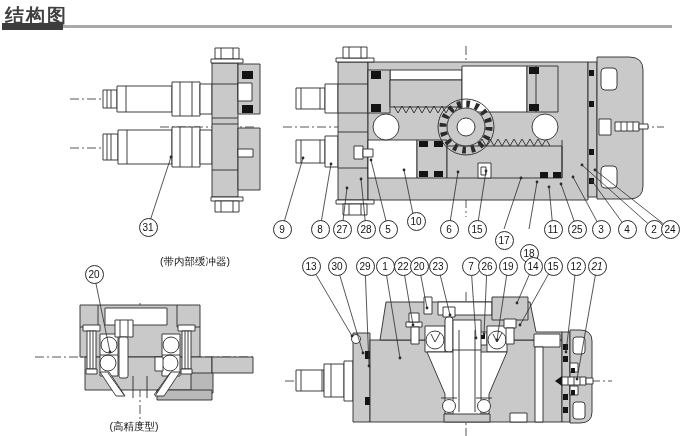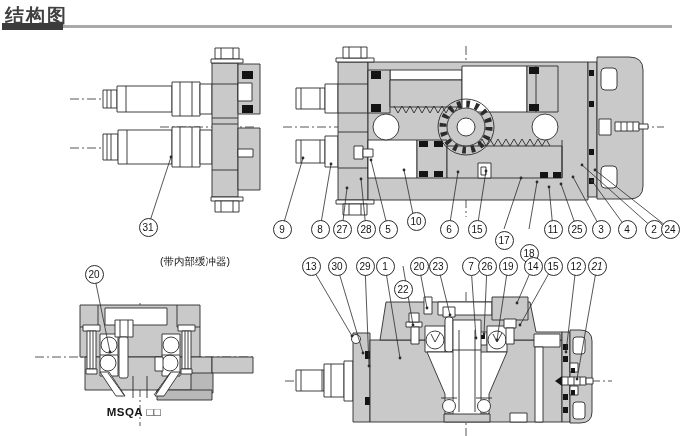--- a/index.html
+++ b/index.html
@@ -363,27 +363,27 @@
       <div class="callout" style="left: 567.5px; top: 219.5px;">25</div>
       <div class="callout" style="left: 591.5px; top: 219.5px;">3</div>
       <div class="callout" style="left: 617.5px; top: 219.5px;">4</div>
       <div class="callout" style="left: 644.5px; top: 219.5px;">2</div>
       <div class="callout" style="left: 660.5px; top: 219.5px;">24</div>
       <div class="callout" style="left: 84.5px; top: 264.5px;">20</div>
       <div class="callout" style="left: 301.5px; top: 256.5px;">13</div>
       <div class="callout" style="left: 327.5px; top: 256.5px;">30</div>
       <div class="callout" style="left: 355.5px; top: 256.5px;">29</div>
       <div class="callout" style="left: 375.5px; top: 256.5px;">1</div>
-      <div class="callout" style="left: 393.5px; top: 256.5px; margin-top: 23px;">22</div>
+      <div class="callout" style="left: 393.5px; top: 256.5px;">22</div>
       <div class="callout" style="left: 409.5px; top: 256.5px;">20</div>
       <div class="callout" style="left: 428.5px; top: 256.5px;">23</div>
       <div class="callout" style="left: 461.5px; top: 256.5px;">7</div>
       <div class="callout" style="left: 477.5px; top: 256.5px;">26</div>
       <div class="callout" style="left: 498.5px; top: 256.5px;">19</div>
       <div class="callout" style="left: 523.5px; top: 256.5px;">14</div>
       <div class="callout" style="left: 543.5px; top: 256.5px;">15</div>
       <div class="callout" style="left: 566.5px; top: 256.5px;">12</div>
       <div class="callout" style="left: 587.5px; top: 256.5px; font-style: italic;">21</div>
     </div>
 
   <div class="lbl sm" style="left:130px;top:255px;width:130px">(带内部缓冲器)</div>
-  <div class="lbl b" style="left:72px;top:406px;width:124px">MSQA □□</div>
+  <div class="lbl sm" style="left:72px;top:420px;width:124px">(高精度型)</div>
 </div>
 
 </body></html>

